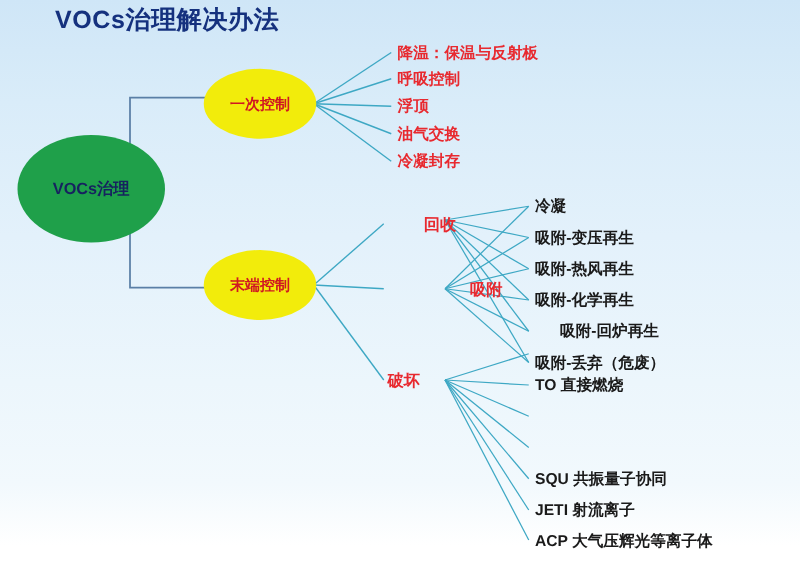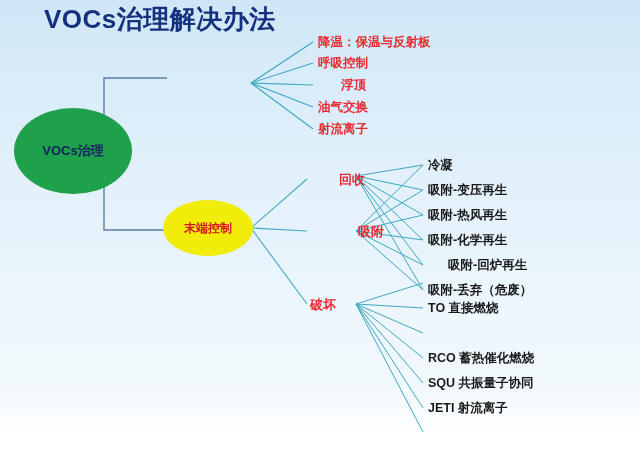--- a/index.html
+++ b/index.html
@@ -32,21 +32,21 @@
     left: 0;
     top: 0;
     width: 640px;
     height: 450px;
     pointer-events: none;
   }
   .title {
     position: absolute;
     left: 44px;
     top: 2px;
-    font-size: 26px;
+    font-size: 20px;
     font-weight: bold;
     color: #15317e;
     letter-spacing: 0.5px;
     white-space: nowrap;
   }
   .node-ellipse {
     position: absolute;
     display: flex;
     align-items: center;
     justify-content: center;
@@ -155,38 +155,39 @@
       <path d="M 356 304 L 423 383"></path>
       <path d="M 356 304 L 423 408"></path>
       <path d="M 356 304 L 423 432"></path>
     </g>
   </svg>
 
   <div class="title">VOCs治理解决办法</div>
 
   <div class="node-ellipse" id="node-root">VOCs治理</div>
 
+  <div class="node-ellipse" id="node-primary">一次控制</div>
 
   <div class="node-ellipse" id="node-terminal">末端控制</div>
 
   <div class="leaf-red" style="left:318px; top:34px;">降温：保温与反射板</div>
   <div class="leaf-red" style="left:318px; top:55px;">呼吸控制</div>
-  <div class="leaf-red" style="left:318px; top:77px;margin-left:23px;">浮顶</div>
+  <div class="leaf-red" style="left:318px; top:77px;">浮顶</div>
   <div class="leaf-red" style="left:318px; top:99px;">油气交换</div>
-  <div class="leaf-red" style="left:318px; top:121px;">射流离子</div>
+  <div class="leaf-red" style="left:318px; top:121px;">冷凝封存</div>
 
   <div class="mid-red" style="left:310px; top:171px;padding-left:29px;">回收</div>
-  <div class="mid-red" style="left:310px; top:223px;padding-left:48px;">吸附</div>
+  <div class="mid-red" style="left:328px; top:223px;padding-left:48px;">吸附</div>
   <div class="mid-red" style="left:310px; top:296px;">破坏</div>
 
   <div class="leaf-dark" style="left:428px; top:157px;">冷凝</div>
   <div class="leaf-dark" style="left:428px; top:182px;">吸附-变压再生</div>
   <div class="leaf-dark" style="left:428px; top:207px;">吸附-热风再生</div>
   <div class="leaf-dark" style="left:428px; top:232px;">吸附-化学再生</div>
   <div class="leaf-dark" style="left:448px; top:257px;">吸附-回炉再生</div>
   <div class="leaf-dark" style="left:428px; top:282px;">吸附-丢弃（危废）</div>
 
   <div class="leaf-dark" style="left:428px; top:300px;">TO 直接燃烧</div>
-  <div class="leaf-dark" style="left:428px; top:350px;">RCO 蓄热催化燃烧</div>
   <div class="leaf-dark" style="left:428px; top:375px;">SQU 共振量子协同</div>
   <div class="leaf-dark" style="left:428px; top:400px;">JETI 射流离子</div>
+  <div class="leaf-dark" style="left:428px; top:425px;">ACP 大气压辉光等离子体</div>
 
 </div>
 
 </body></html>

